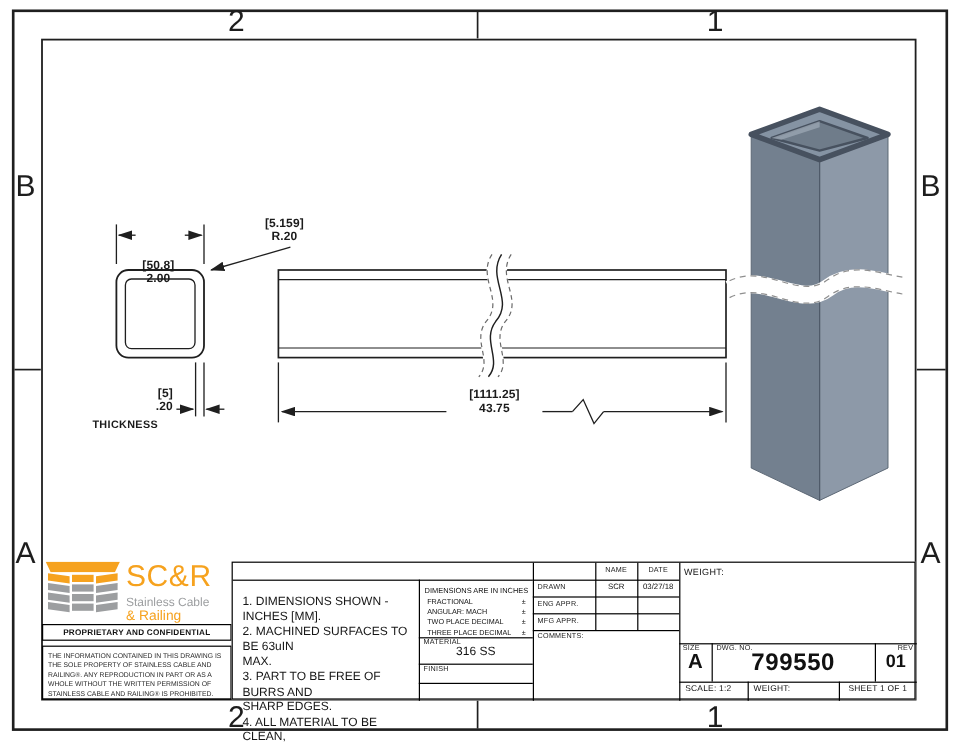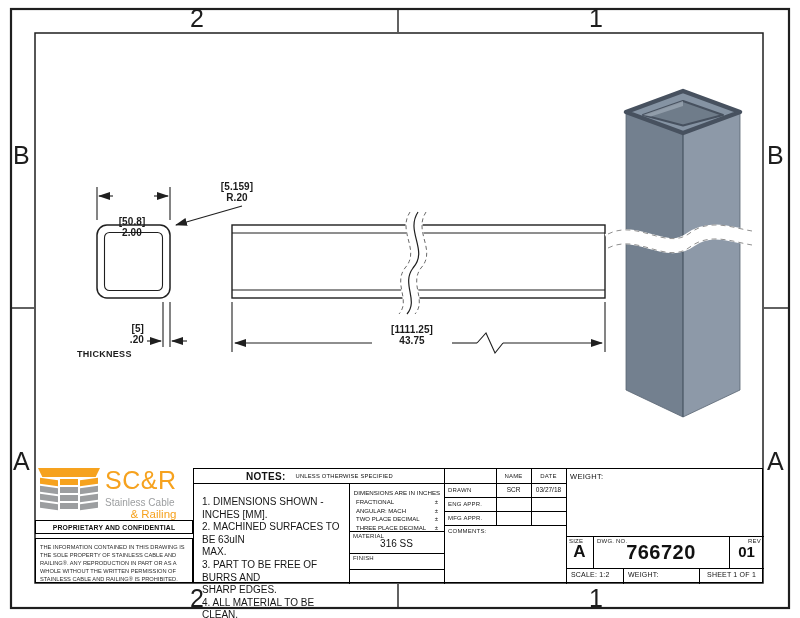--- a/index.html
+++ b/index.html
@@ -41,21 +41,21 @@
   .rail-top{width:62px;height:9px;background:#F6A21E;clip-path:polygon(0 0,100% 0,93% 100%,7% 100%);}
   .rail-cols{display:flex;gap:2px;margin-top:2px;justify-content:center;}
   .rail-col{width:18px;}
   .rail-col.left{transform:skewY(8deg);}
   .rail-col.right{transform:skewY(-8deg);}
   .slat{height:6px;margin-bottom:2px;background:#9C9EA0;}
   .slat.orange{background:#F6A21E;}
   .logo-text{margin-left:5px;line-height:1;}
   .brand{font-size:25px;font-weight:normal;color:#F6A21E;letter-spacing:.5px;}
   .tag1{font-size:10px;color:#9C9EA0;margin-top:5px;}
-  .tag2{font-size:11.5px;color:#F6A21E;margin-top:1px;text-align:right;}
+  .tag2{font-size:11.5px;color:#F6A21E;margin-top:1px;}
   .prop-box{position:absolute;left:35px;top:520px;width:158px;height:14px;border:1px solid #000;box-sizing:border-box;
     display:flex;align-items:center;justify-content:center;font-size:6.8px;font-weight:bold;letter-spacing:.2px;}
   .disc-box{position:absolute;left:35px;top:538px;width:158px;height:45px;border:1px solid #000;box-sizing:border-box;
     font-size:5.7px;line-height:1.42;color:#2c2c2c;padding:4px 4px;}
 </style>
 </head>
 <body>
 
 <svg class="abs" style="left:0;top:0;" width="800" height="618" viewBox="0 0 800 618">
   <defs>
@@ -190,24 +190,20 @@
 <div class="prop-box">PROPRIETARY AND CONFIDENTIAL</div>
 <div class="disc-box">THE INFORMATION CONTAINED IN THIS DRAWING IS THE SOLE PROPERTY OF STAINLESS CABLE AND RAILING®. ANY REPRODUCTION IN PART OR AS A WHOLE WITHOUT THE WRITTEN PERMISSION OF STAINLESS CABLE AND RAILING® IS PROHIBITED.</div>
 
 <div class="tblock">
 
   <div class="vl" style="left:155px;top:14px;height:101px;"></div>
   <div class="vl" style="left:250px;top:0;height:115px;"></div>
   <div class="vl" style="left:372px;top:0;height:115px;"></div>
   <div class="hl" style="left:0;top:14px;width:250px;"></div>
 
-  <div class="notes-head">
-    <span class="nh">NOTES:</span>
-    <span class="nq">UNLESS OTHERWISE SPECIFIED</span>
-  </div>
   <div class="notes-body">1. DIMENSIONS SHOWN - INCHES [MM].
 2. MACHINED SURFACES TO BE 63uIN
 MAX.
 3. PART TO BE FREE OF BURRS AND
 SHARP EDGES.
 4. ALL MATERIAL TO BE CLEAN,
 DEGREASED AND FREE
 OF ALL IMPURITIES.
 5. ANY CHANGE MUST BE AUTHORIZED
 BY AN SC&amp;R ENGINEER.</div>
@@ -253,21 +249,21 @@
   <div class="cell-label" style="left:254px;top:59px;">COMMENTS:</div>
 
   <div class="title-label">WEIGHT:</div>
   <div class="hl" style="left:372px;top:67px;width:198px;"></div>
 
   <div class="vl" style="left:399px;top:67px;height:32px;"></div>
   <div class="vl" style="left:535px;top:67px;height:32px;"></div>
   <div class="cell-label" style="left:375px;top:69px;">SIZE</div>
   <div class="size-val">A</div>
   <div class="cell-label" style="left:403px;top:69px;">DWG. NO.</div>
-  <div class="dwg-val">766720</div>
+  <div class="dwg-val">799550</div>
   <div class="cell-label" style="left:535px;top:69px;width:32px;text-align:right;">REV</div>
 
   <div class="rev-val">01</div>
 
   <div class="hl" style="left:372px;top:99px;width:198px;"></div>
   <div class="vl" style="left:429px;top:99px;height:16px;"></div>
   <div class="vl" style="left:505px;top:99px;height:16px;"></div>
   <div class="foot" style="left:377px;">SCALE: 1:2</div>
   <div class="foot" style="left:434px;">WEIGHT:</div>
   <div class="foot" style="left:505px;width:65px;text-align:center;">SHEET 1 OF 1</div>

